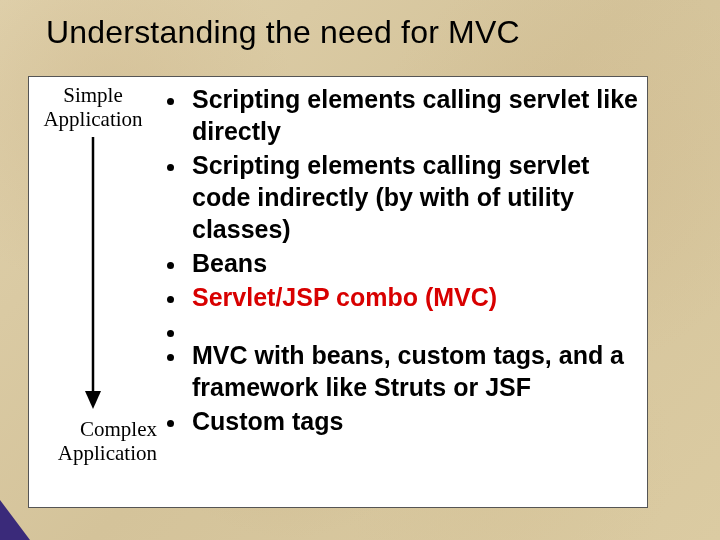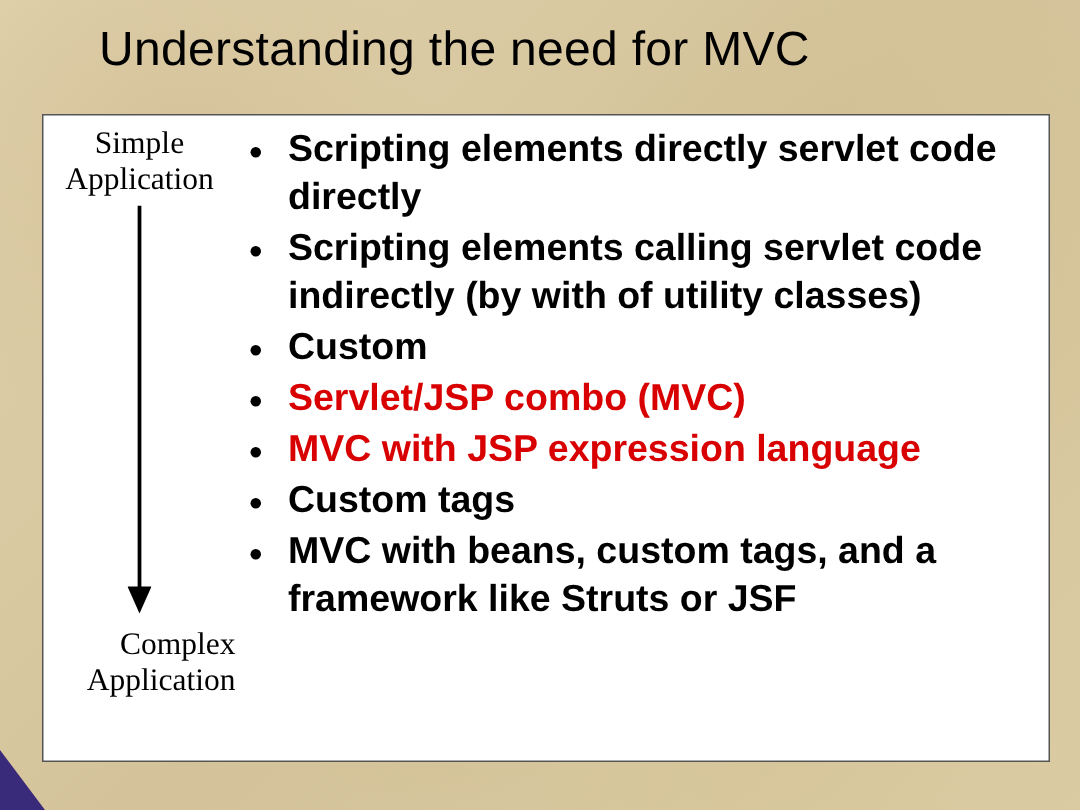--- a/index.html
+++ b/index.html
@@ -11,28 +11,28 @@
       radial-gradient(circle at 15% 20%, rgba(200,175,130,0.35) 0%, transparent 25%),
       radial-gradient(circle at 80% 30%, rgba(205,180,135,0.35) 0%, transparent 30%),
       radial-gradient(circle at 40% 70%, rgba(195,170,125,0.30) 0%, transparent 28%),
       radial-gradient(circle at 70% 85%, rgba(210,190,145,0.30) 0%, transparent 25%),
       linear-gradient(135deg, #e0d1ac 0%, #d4c39a 50%, #dbcba2 100%);
   }
   .title {
     font-size: 32px;
     font-weight: 400;
     color: #000;
-    padding: 14px 0 0 66px;
+    padding: 14px 0 0 46px;
     letter-spacing: 0.2px;
   }
   .content {
     position: absolute;
     top: 76px;
     left: 28px;
-    width: 672px;
+    width: 620px;
     height: 432px;
     background: #fff;
     border: 1px solid #555;
     display: flex;
   }
   .left-col {
     width: 128px;
     position: relative;
     flex-shrink: 0;
   }
@@ -121,43 +121,42 @@
 
     <div class="label-bottom">
       <span>Complex</span><br>
       <span>Application</span>
     </div>
   </div>
 
   <div class="right-col">
     <div class="bullet-row">
       <div class="dot"></div>
-      <div class="bullet-text">Scripting elements directly servlet code directly</div>
+      <div class="bullet-text">Scripting elements calling servlet like directly</div>
     </div>
     <div class="bullet-row">
       <div class="dot"></div>
       <div class="bullet-text">Scripting elements calling servlet code indirectly (by with of utility classes)</div>
     </div>
     <div class="bullet-row">
       <div class="dot"></div>
-      <div class="bullet-text">Custom</div>
+      <div class="bullet-text">Beans</div>
     </div>
     <div class="bullet-row">
       <div class="dot"></div>
       <div class="bullet-text red">Servlet/JSP combo (MVC)</div>
     </div>
     <div class="bullet-row">
       <div class="dot"></div>
-      <div class="bullet-text red">MVC with JSP expression language</div>
+    </div>
+    <div class="bullet-row">
+      <div class="dot"></div>
+      <div class="bullet-text">MVC with beans, custom tags, and a framework like Struts or JSF</div>
     </div>
     <div class="bullet-row">
       <div class="dot"></div>
       <div class="bullet-text">Custom tags</div>
-    </div>
-    <div class="bullet-row">
-      <div class="dot"></div>
-      <div class="bullet-text">MVC with beans, custom tags, and a framework like Struts or JSF</div>
     </div>
   </div>
 
 </div>
 
 <div class="corner"></div>
 
 </body></html>

